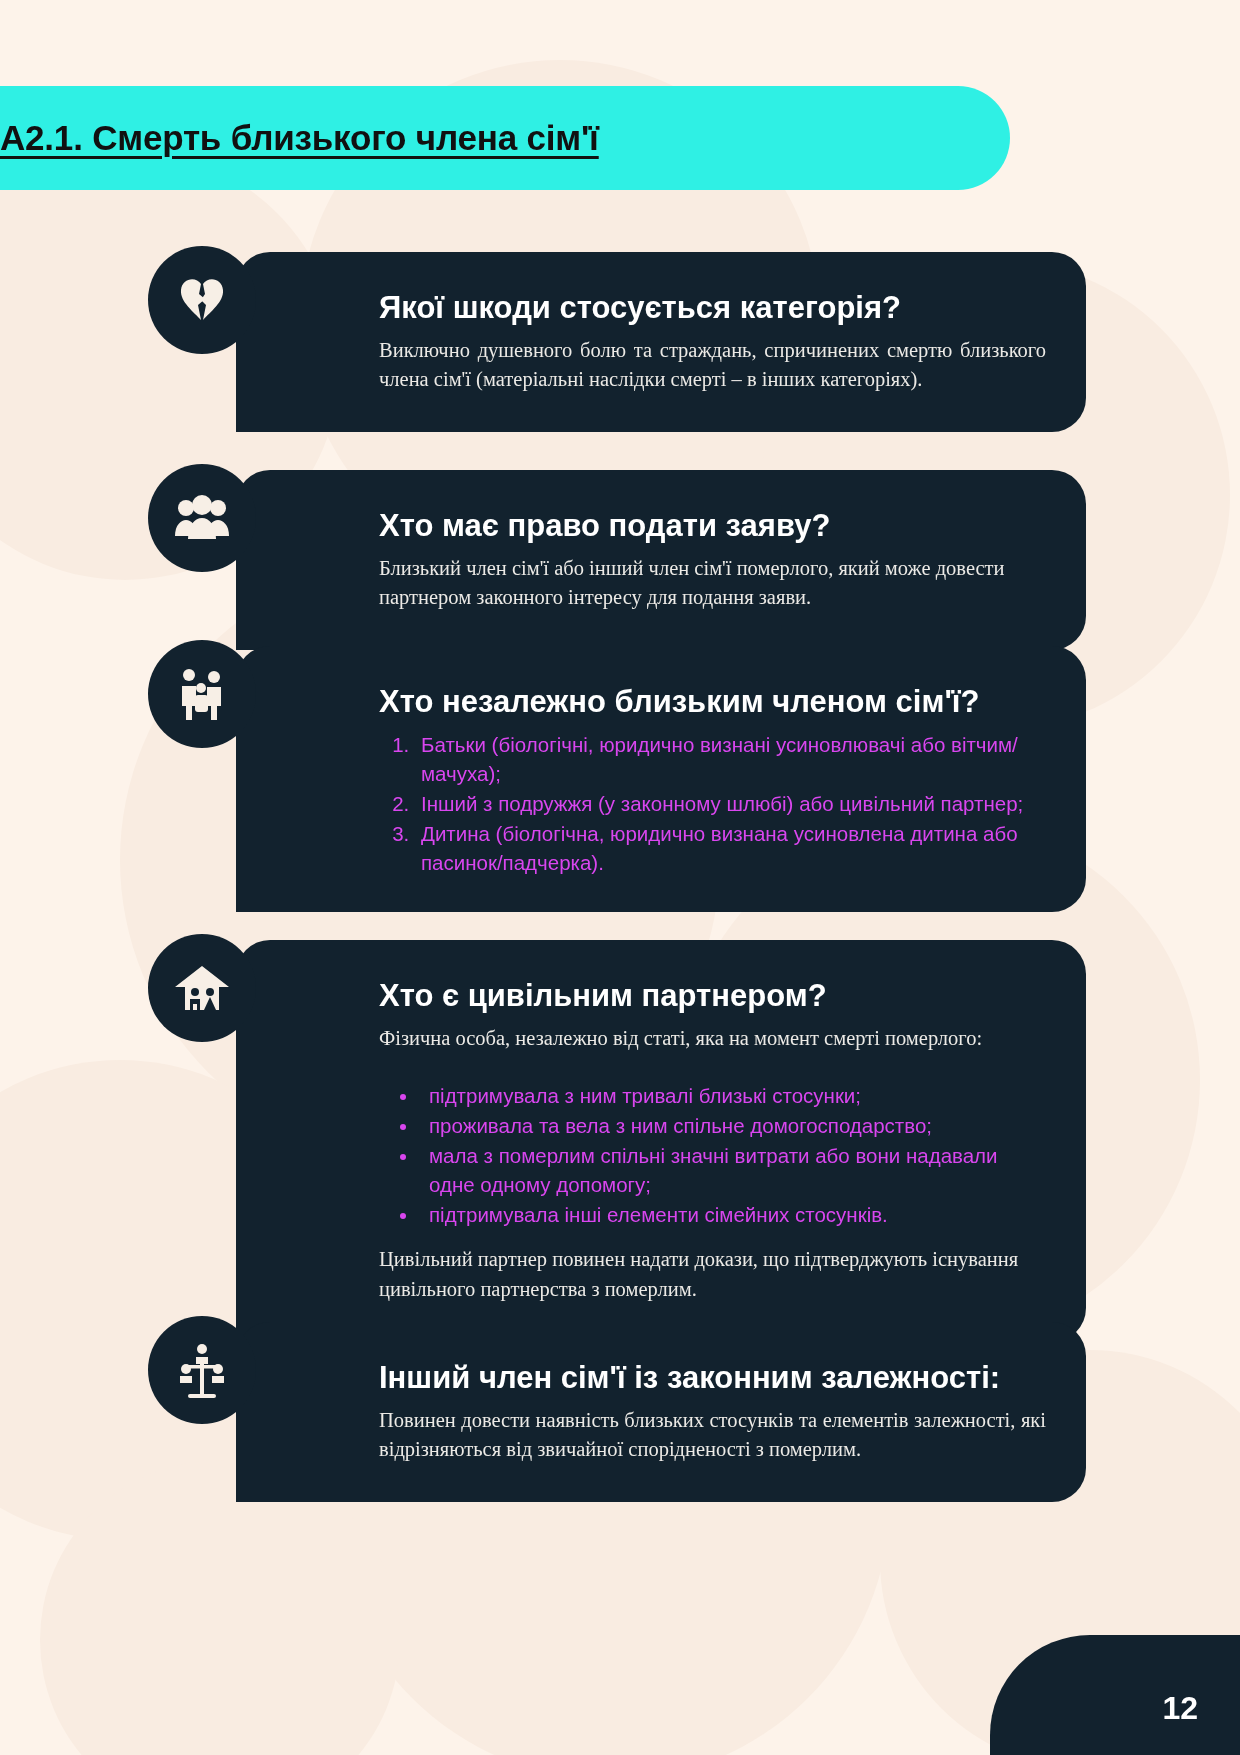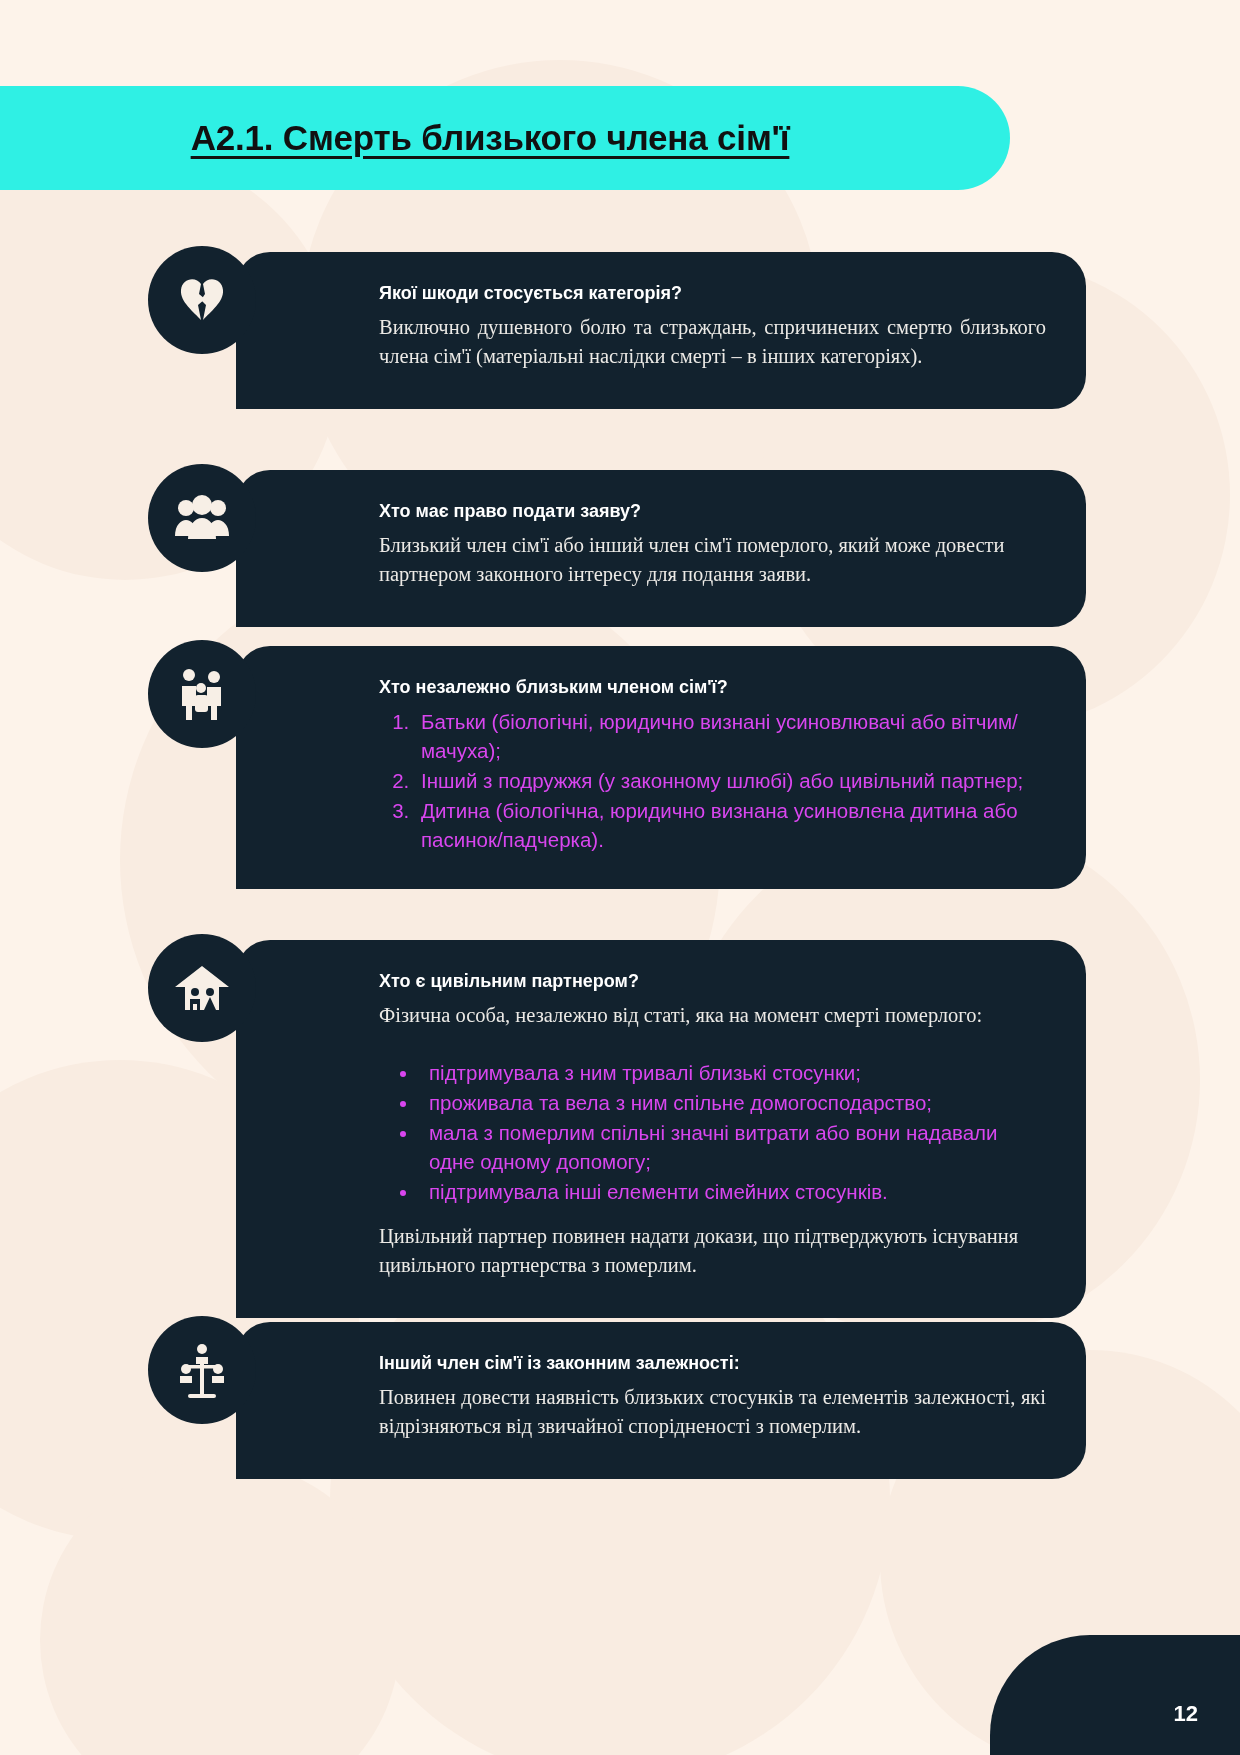--- a/index.html
+++ b/index.html
@@ -43,21 +43,21 @@
     left: 0;
     top: 86px;
     width: 1010px;
     height: 104px;
     background: #2ff0e4;
     border-top-right-radius: 90px;
     border-bottom-right-radius: 90px;
     z-index: 2;
     display: flex;
     align-items: center;
-    justify-content: center;
+    justify-content: flex-start;
   }
   .header-title {
     font-size: 35px;
     font-weight: bold;
     color: #111111;
     letter-spacing: -0.2px;
     text-decoration: underline;
     text-underline-offset: 6px;
     text-decoration-thickness: 3px;
     white-space: nowrap;
@@ -100,22 +100,22 @@
     border-bottom-right-radius: 34px;
     color: #f3f0ec;
     padding: 30px 40px 34px 143px;
     box-sizing: border-box;
     z-index: 4;
   }
   .card-body.tail {
     border-bottom-left-radius: 0;
   }
   h2.card-heading {
-    margin: 0 0 8px 0;
-    font-size: 18px;
+    margin: 7px 0 8px 0;
+    font-size: 31px;
     font-weight: bold;
     line-height: 1.25;
     color: #ffffff;
   }
   p.card-text {
     margin: 0 0 4px 0;
     font-size: 20.5px;
     line-height: 1.42;
     color: #eceae6;
     font-family: Liberation Serif, serif;
@@ -138,21 +138,21 @@
     margin-top: 28px;
     margin-bottom: 16px;
   }
   ul.card-list li { padding-left: 10px; }
 
   
   .page-number {
     position: absolute;
     right: 42px;
     bottom: 28px;
-    font-size: 22px;
+    font-size: 32px;
     font-weight: bold;
     color: #ffffff;
     z-index: 6;
   }
   .page-number-bg {
     position: absolute;
     right: 0;
     bottom: 0;
     width: 250px;
     height: 120px;

